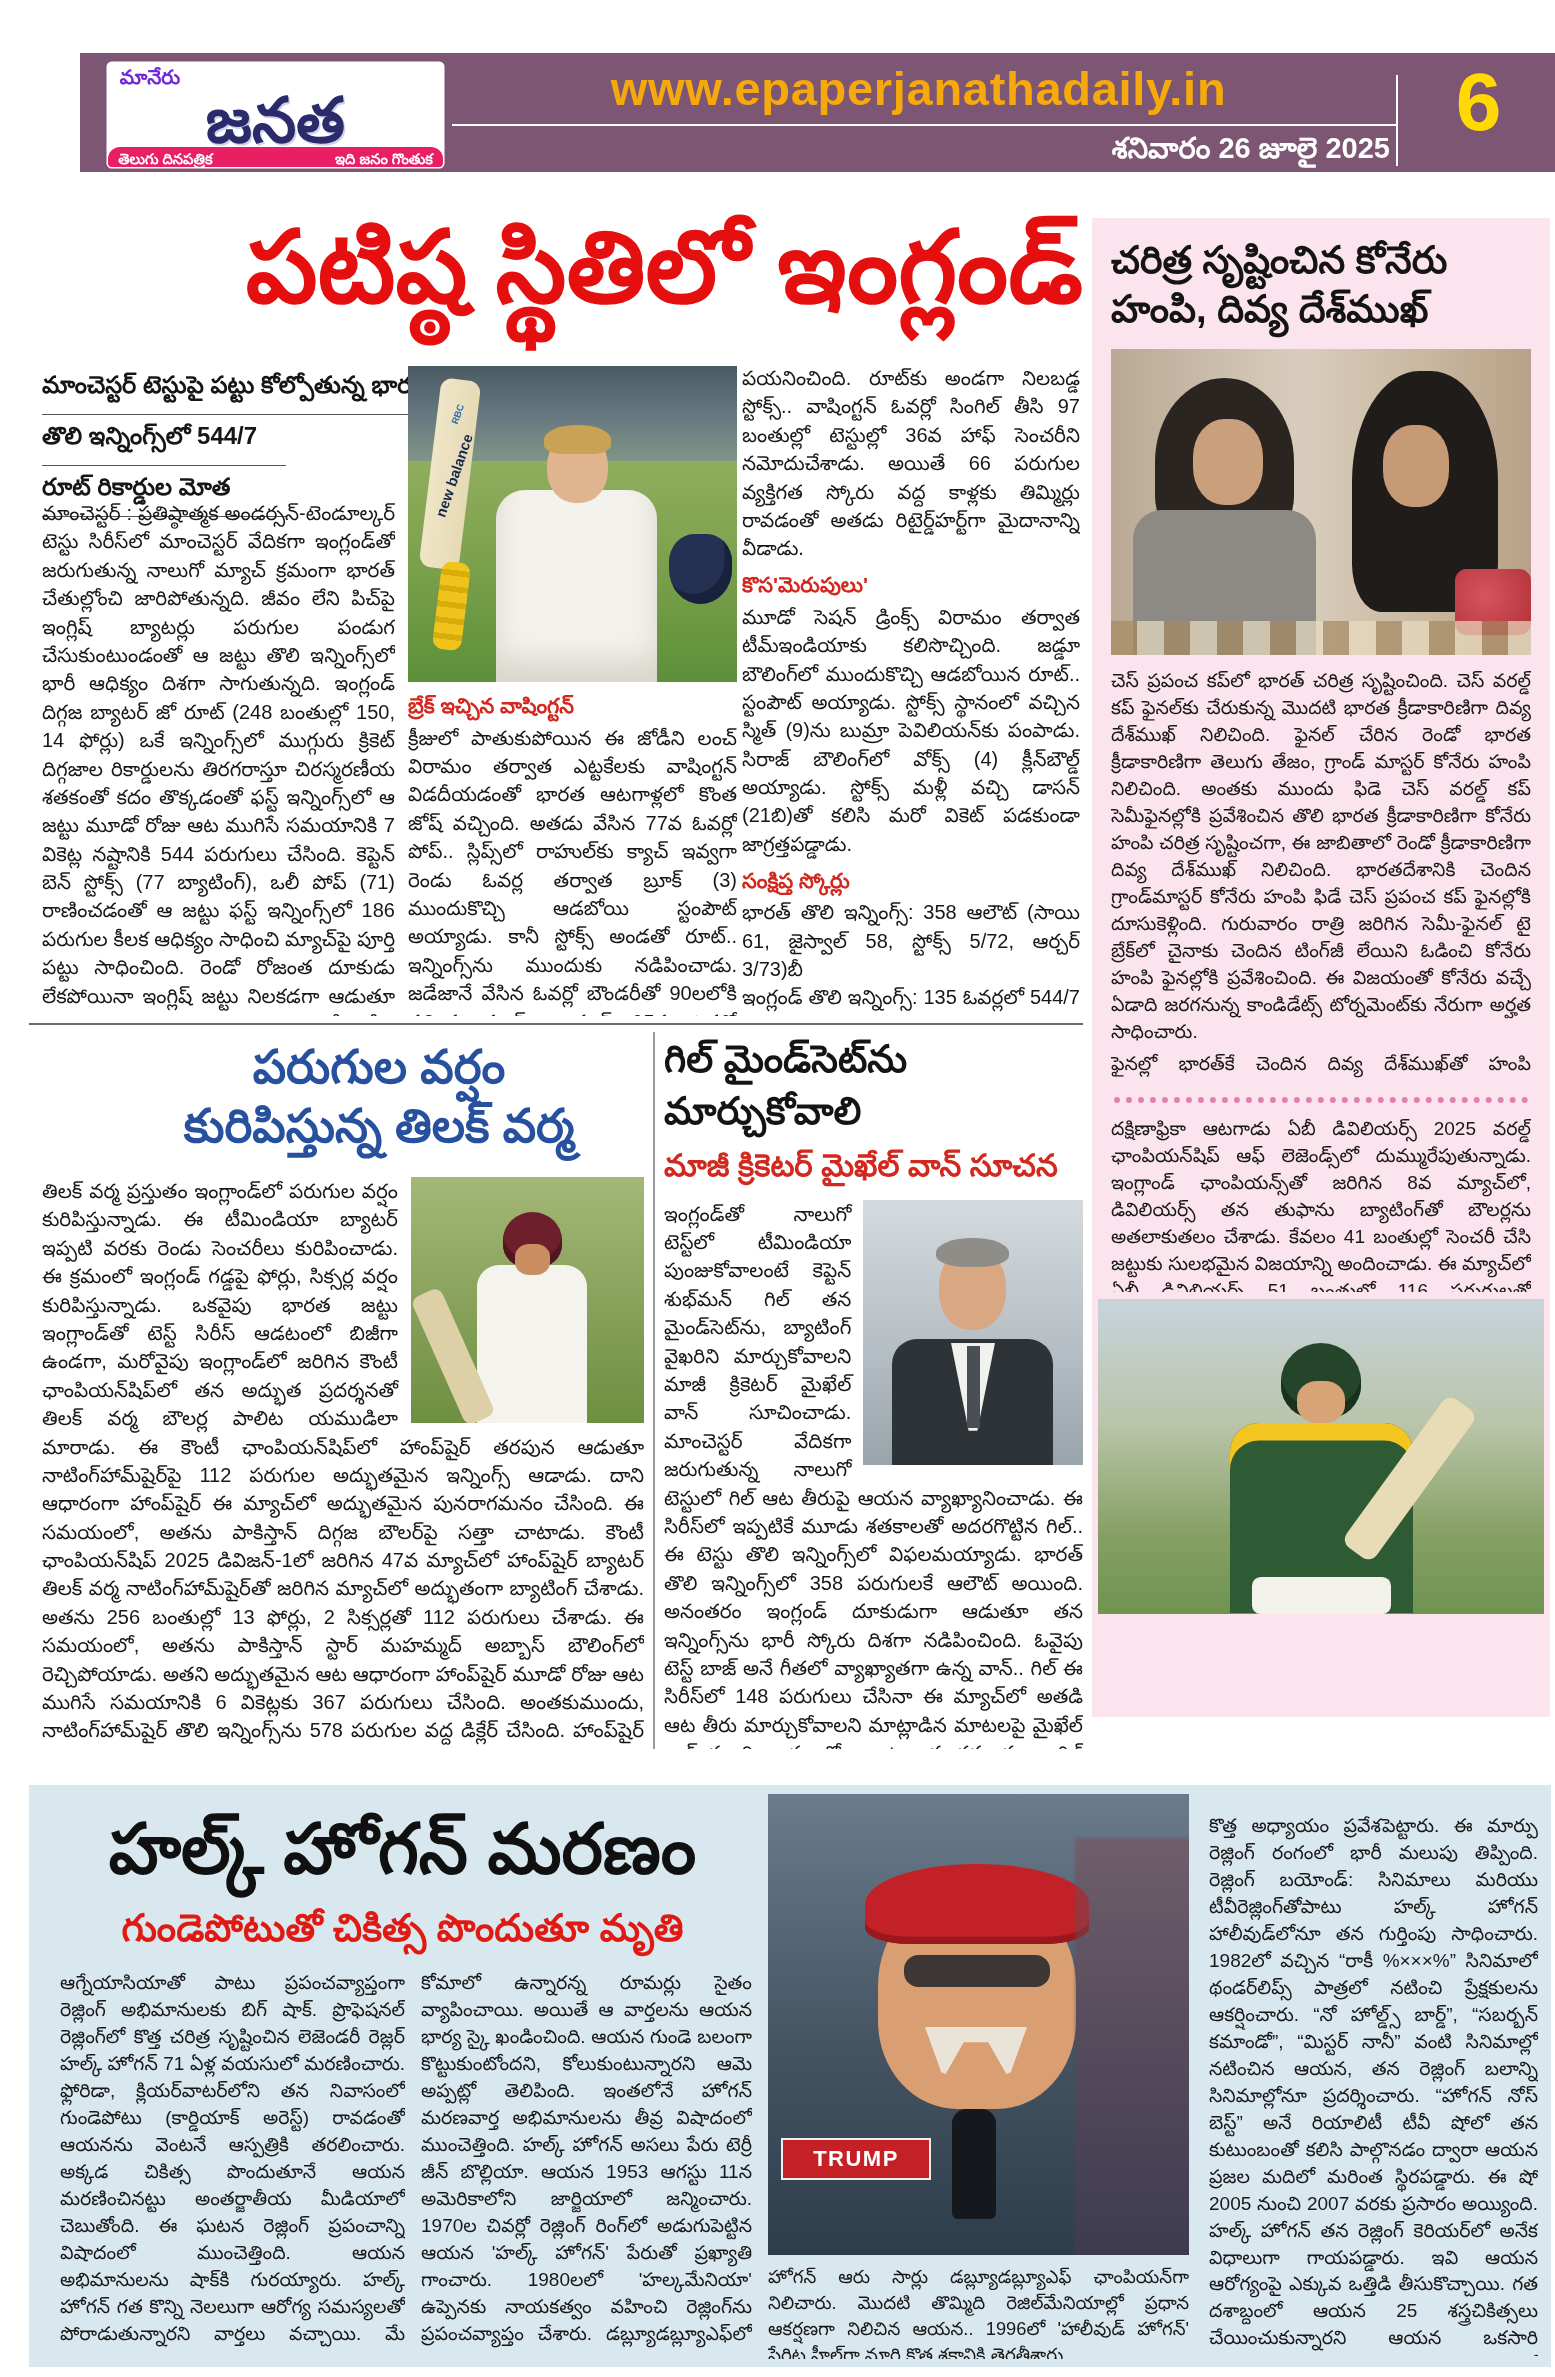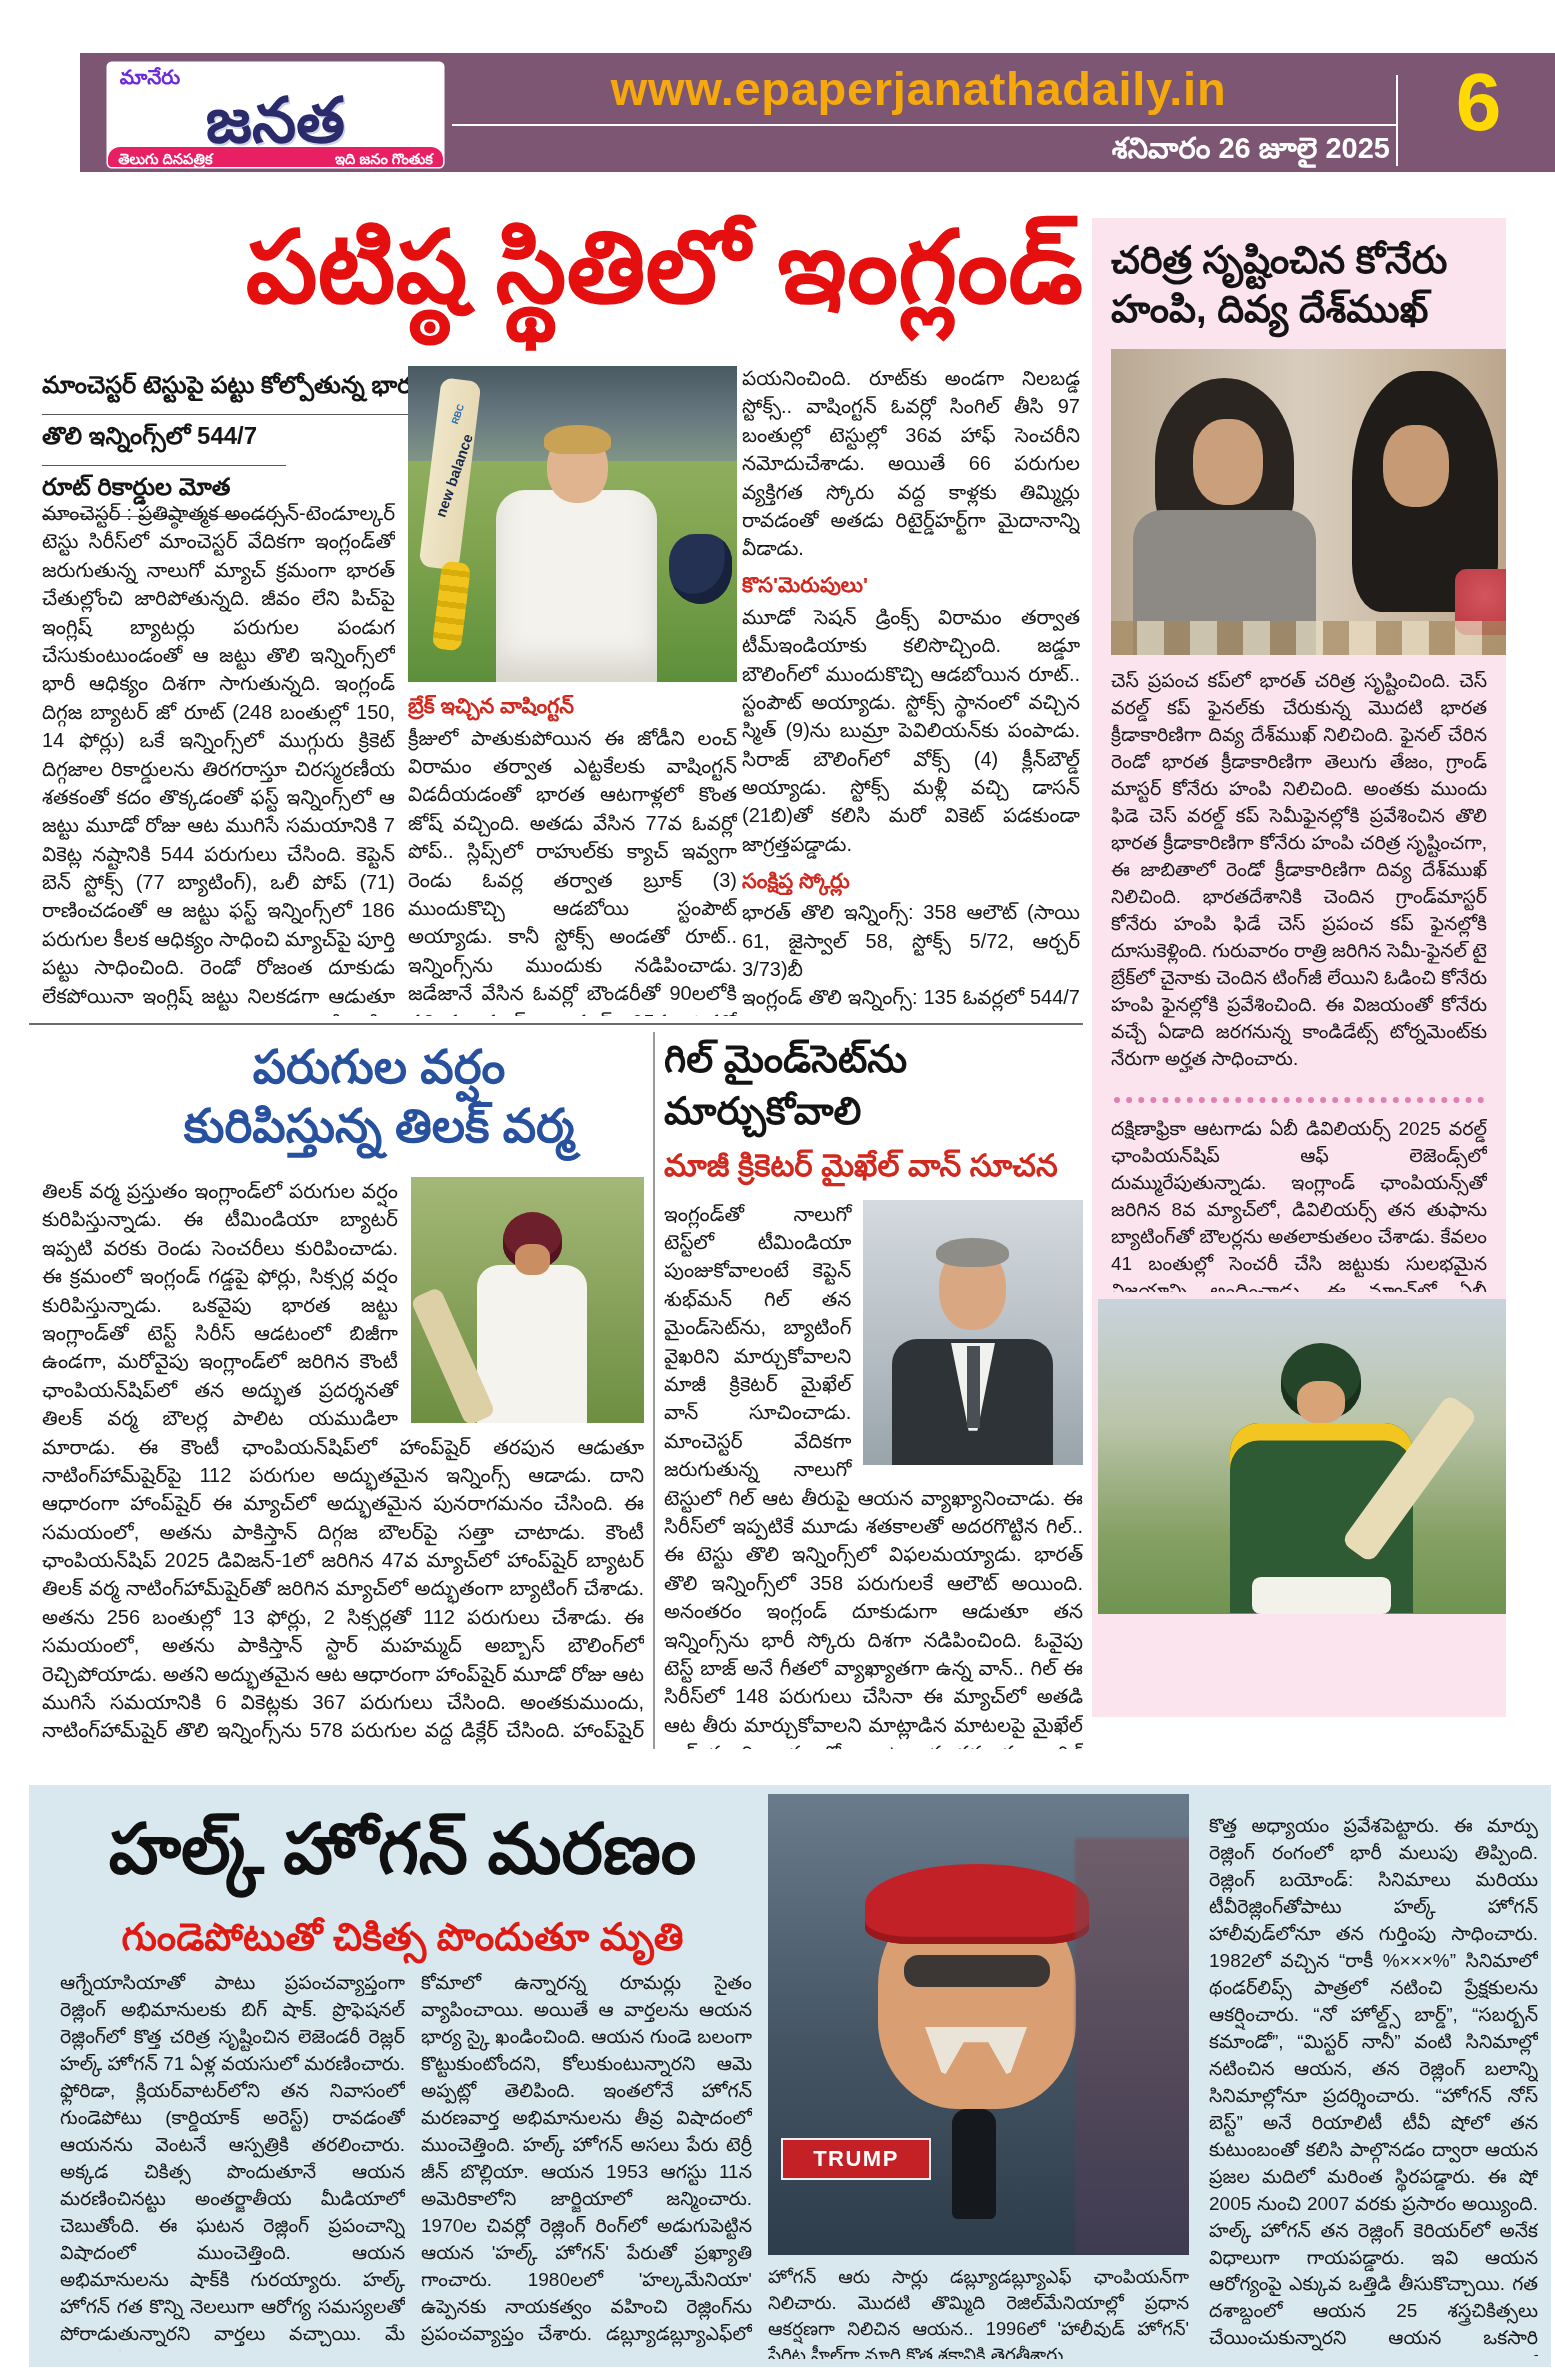--- a/index.html
+++ b/index.html
@@ -22,21 +22,21 @@
   
   .lead-headline{font-size:101px;font-weight:800;color:#e50f0f;text-align:center;line-height:1.05;}
   .kicker{font-size:24px;font-weight:bold;color:#161616;padding:6.6px 2.9px 9.5px 0;border-bottom:1.5px solid #555;width:fit-content;min-width:241px;}
   
   .tilak-headline{font-size:47px;font-weight:800;color:#27519e;text-align:center;line-height:1.25;}
   .gill-headline{font-size:38px;font-weight:800;color:#141414;}
   .gill-byline{font-size:31px;font-weight:800;color:#d2281e;margin-top:5.9px;}
   .chess-headline{font-size:38px;font-weight:800;color:#141414;line-height:1.3;}
   .ab-headline{font-size:42px;font-weight:800;color:#1e56c8;text-align:center;line-height:1.35;}
   .hogan-headline{font-size:70px;font-weight:800;color:#101010;text-align:center;line-height:1.05;}
-  .hogan-sub{font-size:38px;font-weight:800;color:#e01a12;text-align:center;margin-top:9px;}
+  .hogan-sub{font-size:38px;font-weight:800;color:#e01a12;text-align:center;}
   .pink-panel{background:#fbe4ee;}
   .blue-panel{background:#d9e7ee;}
   .dotted-div{border-top:6.6px dotted #e080b0;height:0;}
   .vrule{background:#9a9a9a;}
   
   .photo{position:absolute;overflow:hidden;background:#c9c9c9;}
   .shape{position:absolute;}
   .ph-root{background:linear-gradient(180deg,#55656e 0%,#77898f 16%,#8fae5e 30%,#7da24d 60%,#5d8f3a 100%);}
   .ph-chess{background:linear-gradient(90deg,#b9a994 0%,#d8cdbd 45%,#c9b79f 75%,#b9a088 100%);}
   .ph-vaughan{background:linear-gradient(180deg,#d4dade 0%,#b3bcc2 60%,#98a3aa 100%);}
@@ -144,21 +144,21 @@
         <div class="shape" style="left:104px;top:146px;width:13px;height:82px;background:#4a4f55;"></div>
         <div class="shape" style="left:76px;top:48px;width:67px;height:82px;background:#d9a883;border-radius:46%;"></div>
         <div class="shape" style="left:73px;top:38px;width:73px;height:29px;background:#8e8d88;border-radius:50% 50% 40% 40%;"></div>
       </div>
       <span>ఇంగ్లండ్‌తో నాలుగో టెస్ట్‌లో టీమిండియా పుంజుకోవాలంటే కెప్టెన్ శుభ్‌మన్ గిల్ తన మైండ్‌సెట్‌ను, బ్యాటింగ్ వైఖరిని మార్చుకోవాలని మాజీ క్రికెటర్ మైఖేల్ వాన్ సూచించాడు. మాంచెస్టర్ వేదికగా జరుగుతున్న నాలుగో టెస్టులో గిల్ ఆట తీరుపై ఆయన వ్యాఖ్యానించాడు. ఈ సిరీస్‌లో ఇప్పటికే మూడు శతకాలతో అదరగొట్టిన గిల్.. ఈ టెస్టు తొలి ఇన్నింగ్స్‌లో విఫలమయ్యాడు. భారత్ తొలి ఇన్నింగ్స్‌లో 358 పరుగులకే ఆలౌట్ అయింది. అనంతరం ఇంగ్లండ్ దూకుడుగా ఆడుతూ తన ఇన్నింగ్స్‌ను భారీ స్కోరు దిశగా నడిపించింది. ఓవైపు టెస్ట్ బాజ్ అనే గీతలో వ్యాఖ్యాతగా ఉన్న వాన్.. గిల్ ఈ సిరీస్‌లో 148 పరుగులు చేసినా ఈ మ్యాచ్‌లో అతడి ఆట తీరు మార్చుకోవాలని మాట్లాడిన మాటలపై మైఖేల్ వాన్ స్పందించాడు.</span>
       <span>రోజు ఆట అనంతరం కూడా గిల్ ఇన్నింగ్స్‌పై మాట్లాడిన మైఖేల్ వాన్.. అతడు అవుట్ అయిన తీరుపై విమర్శలు గుప్పించాడు. మూడో రోజు భారత బౌలర్లు నీరసంగా కనిపించడంపైనా ఆయన స్పందించాడు. మూడో రోజు ఆట ముగిసే సమయానికి ఇంగ్లండ్ భారీ ఆధిక్యంతో పటిష్ఠ స్థితిలో నిలిచింది. ఈ మ్యాచ్‌లో టీమిండియా పుంజుకోవాలంటే బ్యాటింగ్ క్రమంలో మార్పులు చేయాలని, యువ ఆటగాళ్లపై నమ్మకం ఉంచాలని వాన్ అభిప్రాయపడ్డాడు. మ్యాచ్ నాలుగో రోజు భారత్ గట్టిగా పోరాడకపోతే సిరీస్ కోల్పోయే ప్రమాదం ఉందని ఆయన హెచ్చరించాడు.</span>
       
     </div>
   </div>
 
-  <div class="abs pink-panel" style="left:1092px;top:218px;width:414px;height:1499px;overflow:hidden;">
+  <div class="abs pink-panel" style="left:1092px;top:218px;width:458px;height:1499px;overflow:hidden;">
 
     <div class="chess-headline" style="padding:17.6px 19px 10.2px 19px;">చరిత్ర సృష్టించిన కోనేరు హంపి, దివ్య దేశ్‌ముఖ్</div>
 
     <div class="photo ph-chess" style="position:relative;margin:4.4px 19px 0 19px;width:420px;height:306px;">
       <div class="shape" style="left:44px;top:29px;width:139px;height:168px;background:#2b2522;border-radius:50% 50% 30% 30%;"></div>
       <div class="shape" style="left:82px;top:70px;width:70px;height:86px;background:#caa07c;border-radius:44%;"></div>
       <div class="shape" style="left:22px;top:161px;width:183px;height:145px;background:#8d8a85;border-radius:29px 29px 0 0;"></div>
       <div class="shape" style="left:241px;top:22px;width:146px;height:241px;background:#201c1a;border-radius:46% 46% 20% 20%;"></div>
       <div class="shape" style="left:272px;top:76px;width:66px;height:82px;background:#c59a74;border-radius:44%;"></div>
       <div class="shape" style="left:344px;top:220px;width:76px;height:66px;background:radial-gradient(circle at 40% 40%,#d4555e,#b23038);border-radius:11.7px;filter:blur(0.7px);"></div>

